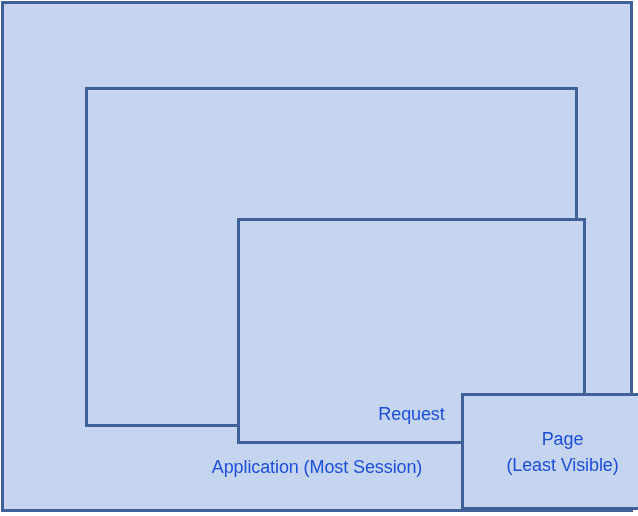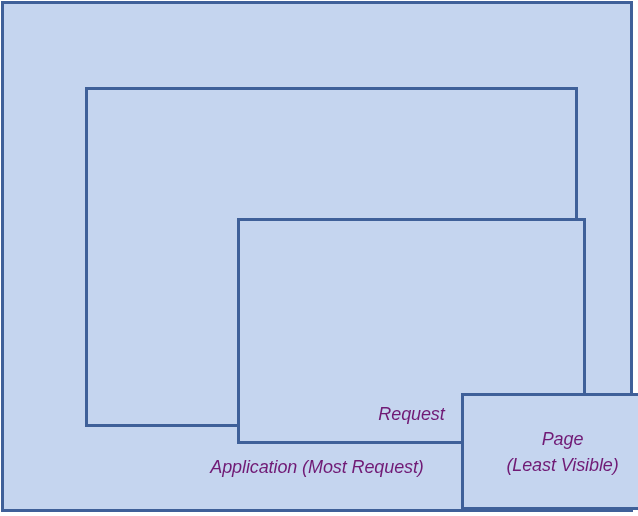--- a/index.html
+++ b/index.html
@@ -58,27 +58,26 @@
     width: 203px;
     height: 117px;
   }
 
   
   .scope-label {
     position: absolute;
     width: 100%;
     left: 0;
     text-align: center;
-    color: #701a75;
+    color: #1d4ed8;
     font-size: 18px;
     line-height: 1.22;
     letter-spacing: -0.1px;
     white-space: pre-line;
     user-select: none;
-    font-style: italic;
   }
 
   #label-application {
     bottom: 30px;
   }
 
   #label-session {
     bottom: 24px;
   }
 
@@ -94,21 +93,21 @@
     line-height: 1.45;
   }
 </style>
 </head>
 <body>
 
 <div id="canvas">
 
   <div class="scope-box" id="box-application">
 
-    <div class="scope-label" id="label-application">Application (Most Request)</div>
+    <div class="scope-label" id="label-application">Application (Most Session)</div>
 
     <div class="scope-box" id="box-session">
 
       <div class="scope-label" id="label-session">Session</div>
 
       <div class="scope-box" id="box-request">
 
         <div class="scope-label" id="label-request">Request</div>
 
         <div class="scope-box" id="box-page">

